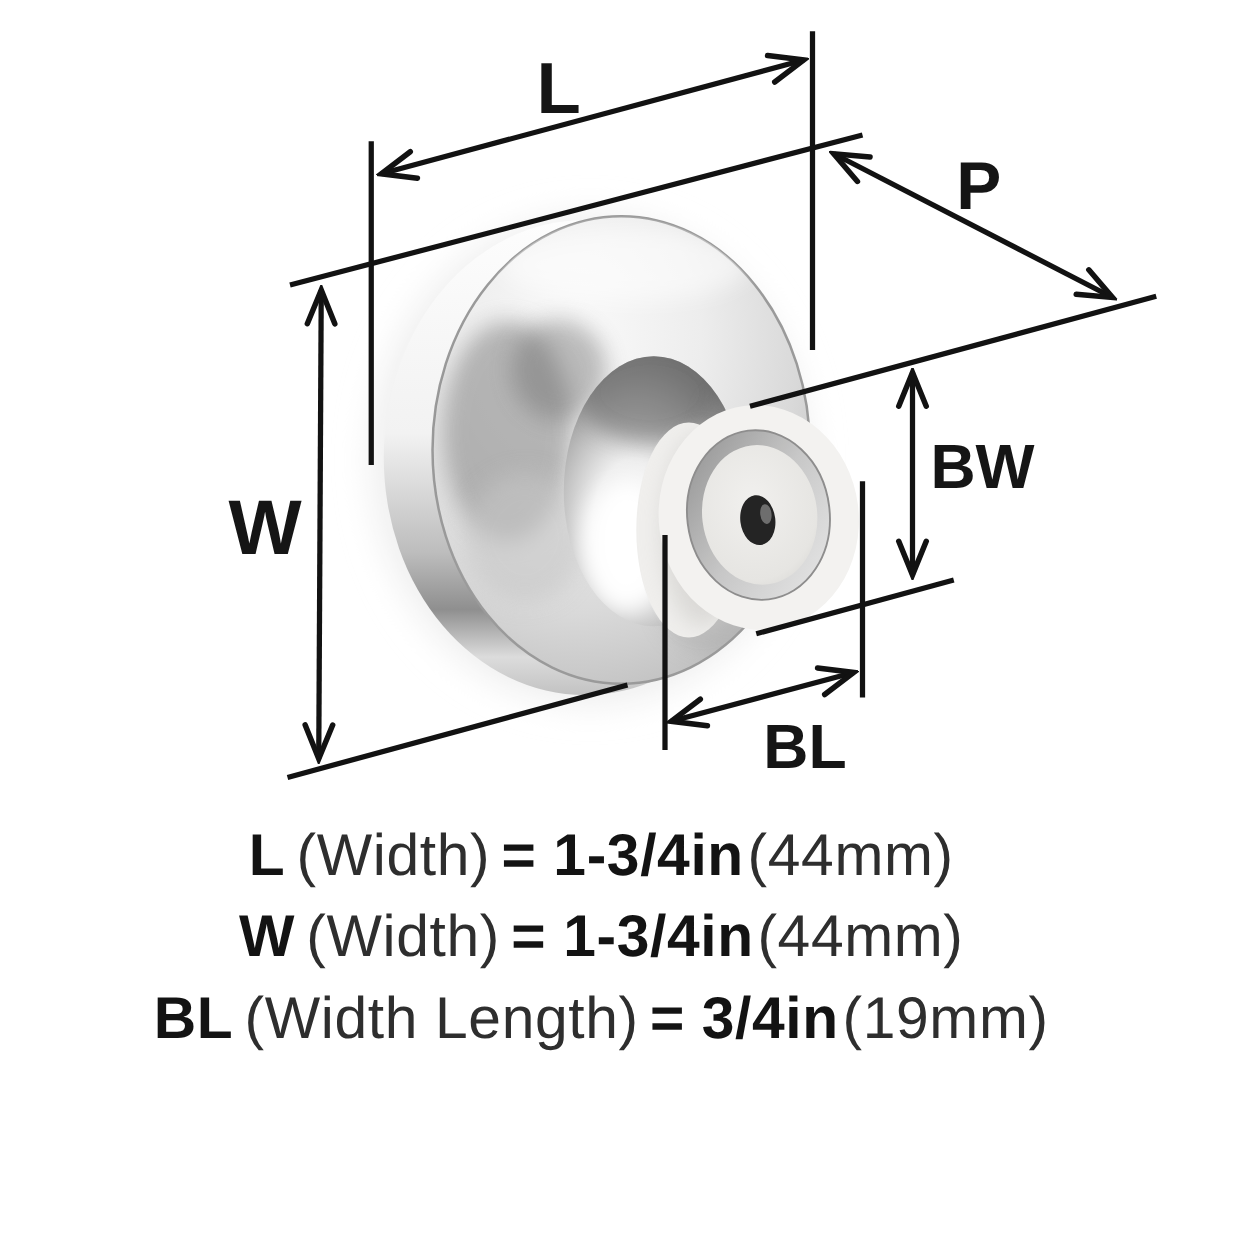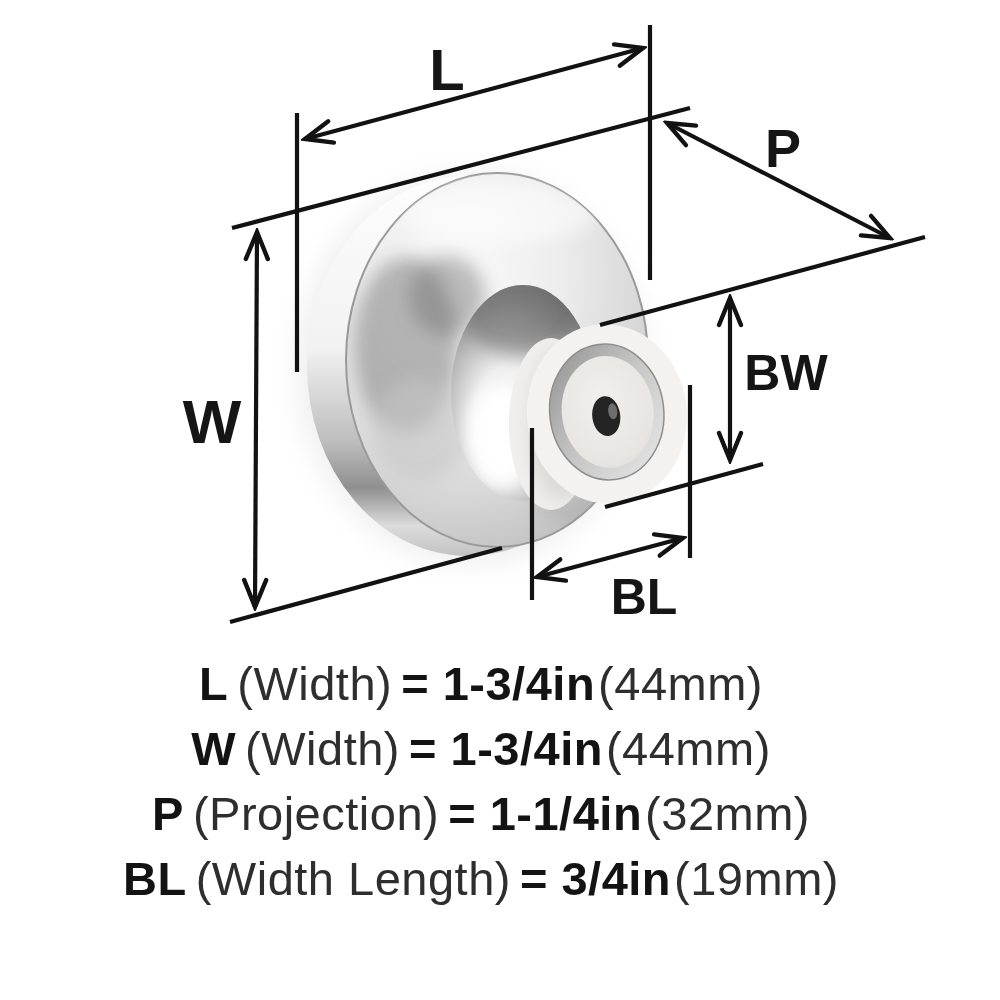--- a/index.html
+++ b/index.html
@@ -132,20 +132,17 @@
   </svg>
 
   <div class="specs">
     <div class="spec-row">
       <span class="sb">L</span><span class="spec-name">(Width)</span><span class="sb">= 1-3/4in</span><span class="spec-metric">(44mm)</span>
     </div>
     <div class="spec-row">
       <span class="sb">W</span><span class="spec-name">(Width)</span><span class="sb">= 1-3/4in</span><span class="spec-metric">(44mm)</span>
     </div>
     <div class="spec-row">
-      <span class="sb">P</span><span class="spec-name">(Projection)</span><span class="sb">= 1-1/4in</span><span class="spec-metric">(32mm)</span>
-    </div>
-    <div class="spec-row">
       <span class="sb">BL</span><span class="spec-name">(Width Length)</span><span class="sb">= 3/4in</span><span class="spec-metric">(19mm)</span>
     </div>
   </div>
 
 </div>
 
 </body></html>

